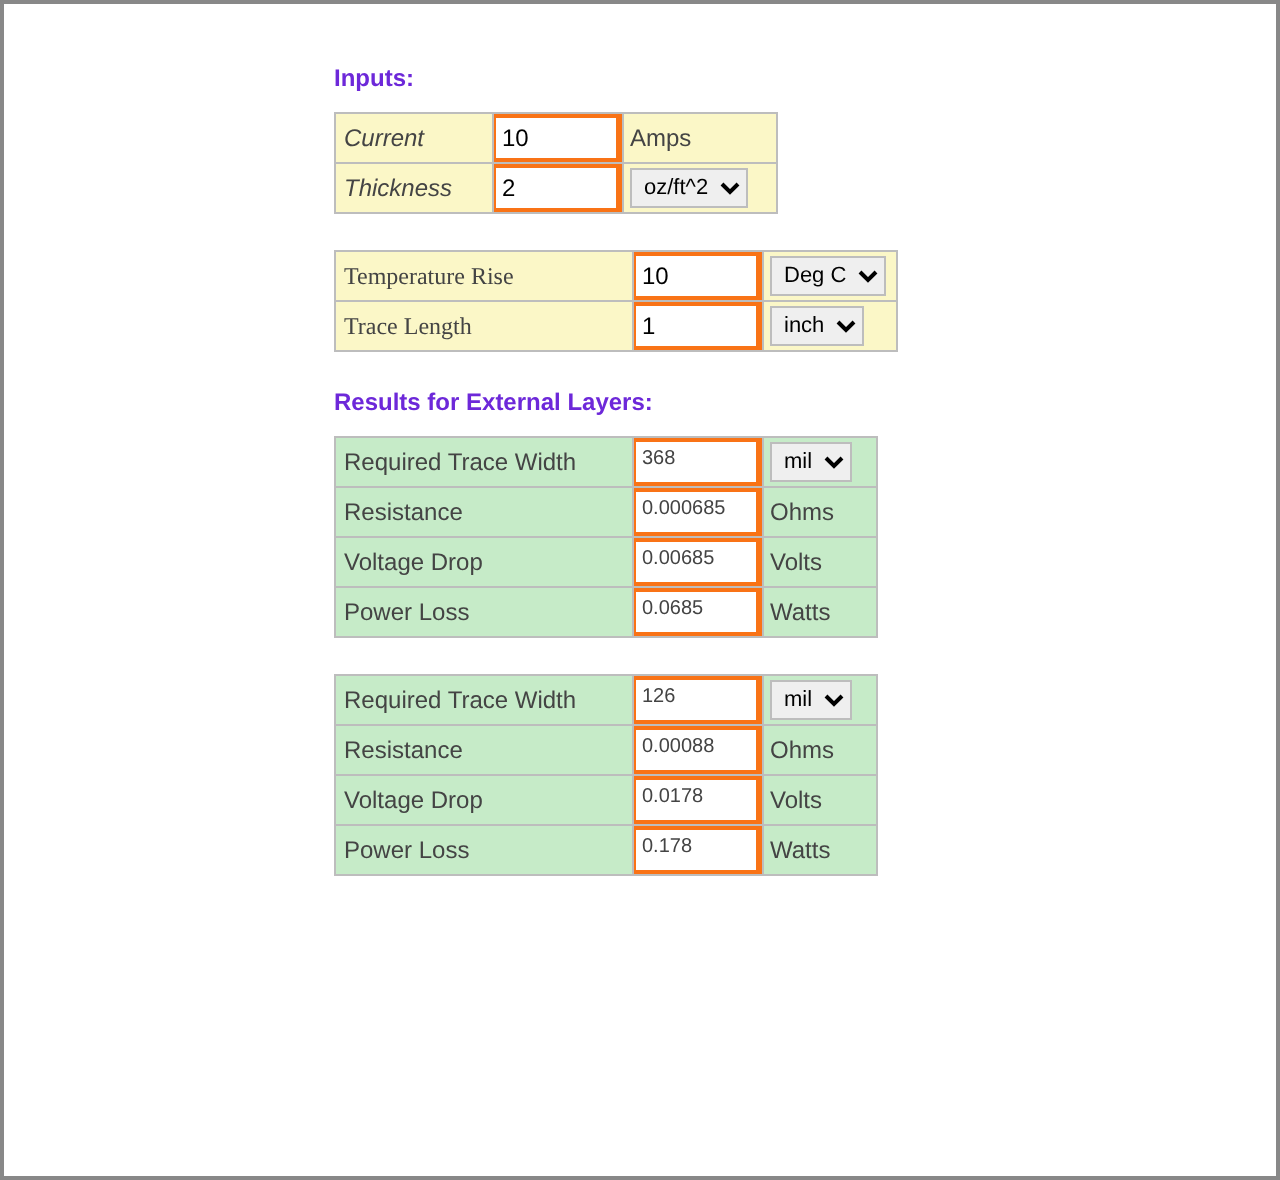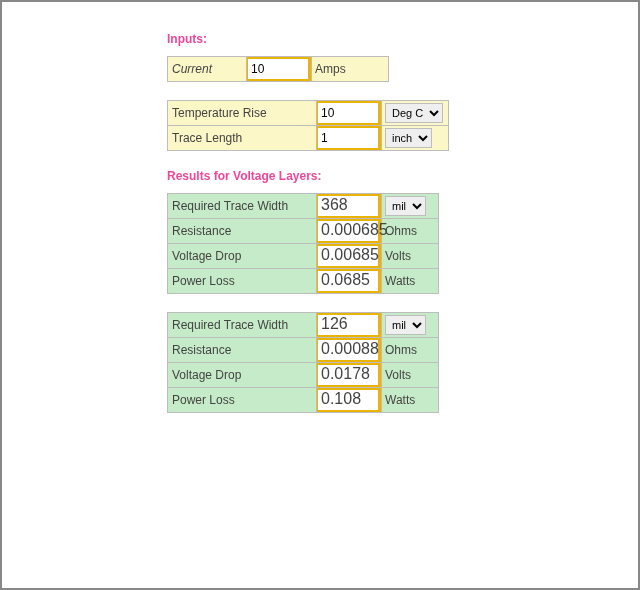--- a/index.html
+++ b/index.html
@@ -15,21 +15,21 @@
   .page {
     box-sizing: border-box;
     background: #fff;
     width: 636px;
     height: 586px;
     margin: 2px;
     padding: 30px 0 0 165px;
   }
   .section-heading {
     font-weight: bold;
-    color: #ec4899;
+    color: #6d28d9;
     margin: 0 0 10px 0;
     font-size: 12px;
   }
   .sect { margin-bottom: 18px; }
   table {
     border-collapse: collapse;
     border: 1px solid #bdbdbd;
   }
   td {
     border: 1px solid #bdbdbd;
@@ -52,39 +52,39 @@
   }
   .readonly {
     box-sizing: border-box;
     width: 60px;
     height: 20px;
     background: #fff;
     border: 1px solid #bdbdbd;
     display: inline-block;
     line-height: 18px;
     padding: 0 3px;
-    font-size: 16px;
+    font-size: 10px;
   }
   select.unit, .unit-select {
     box-sizing: border-box;
     height: 20px;
     font-family: inherit;
     font-size: 11px;
     background: #efefef;
     border: 1px solid #bdbdbd;
     padding: 0 2px;
   }
-  .inputs .val-cell, .results .val-cell { background: #eab308; padding:1px 1px; }
+  .inputs .val-cell, .results .val-cell { background: #f97316; padding:1px 1px; }
   .inputs .val-cell input, .results .val-cell .readonly { border: none; }
   .unit-cell { text-align:left; padding:0 3px; }
   
   .t-inputs .c1 { width: 70px; font-style: italic; }
   .t-inputs .c2 { width: 62px; }
   .t-inputs .c3 { width: 70px; }
-  .t-opt .c1 { width: 140px; }
+  .t-opt .c1 { width: 140px; font-family: Liberation Serif, serif; }
   .t-opt .c2 { width: 62px; }
   .t-opt .c3 { width: 60px; }
   .t-res .c1 { width: 140px; }
   .t-res .c2 { width: 62px; }
   .t-res .c3 { width: 50px; }
 </style>
 </head>
 <body>
 
 <div class="page">
@@ -93,20 +93,31 @@
     <div class="section-heading">Inputs:</div>
     <table class="inputs t-inputs">
       <tbody>
           <tr>
         <td class="c1">Current</td>
         <td class="c2 val-cell">
           <input class="val" value="10" style="">
         </td>
         <td class="c3 unit-cell">Amps</td>
       </tr>
+      <tr>
+        <td class="c1">Thickness</td>
+        <td class="c2 val-cell">
+          <input class="val" value="2" style="">
+        </td>
+        <td class="c3 unit-cell">
+          <select class="unit-select">
+            <option>oz/ft^2</option>
+          </select>
+        </td>
+      </tr>
     </tbody>
       </table>
   </div>
 
   <div class="sect">
     <table class="inputs t-opt">
       <tbody>
           <tr>
         <td class="c1">Temperature Rise</td>
         <td class="c2 val-cell"><input class="val" value="10" style=""></td>
@@ -119,21 +130,21 @@
         <td class="c2 val-cell"><input class="val" value="1" style=""></td>
         <td class="c3 unit-cell">
           <select class="unit-select"><option>inch</option></select>
         </td>
       </tr>
     </tbody>
       </table>
   </div>
 
   <div class="sect">
-    <div class="section-heading">Results for Voltage Layers:</div>
+    <div class="section-heading">Results for External Layers:</div>
     <table class="results t-res">
       <tbody>
           <tr>
         <td class="c1">Required Trace Width</td>
         <td class="c2 val-cell"><span class="readonly">368</span></td>
         <td class="c3 unit-cell">
           <select class="unit-select"><option>mil</option></select>
         </td>
       </tr>
       <tr>
@@ -170,20 +181,20 @@
         <td class="c2 val-cell"><span class="readonly">0.00088</span></td>
         <td class="c3 unit-cell">Ohms</td>
       </tr>
       <tr>
         <td class="c1">Voltage Drop</td>
         <td class="c2 val-cell"><span class="readonly">0.0178</span></td>
         <td class="c3 unit-cell">Volts</td>
       </tr>
       <tr>
         <td class="c1">Power Loss</td>
-        <td class="c2 val-cell"><span class="readonly">0.108</span></td>
+        <td class="c2 val-cell"><span class="readonly">0.178</span></td>
         <td class="c3 unit-cell">Watts</td>
       </tr>
     </tbody>
       </table>
   </div>
 
 </div>
 
 </body></html>

